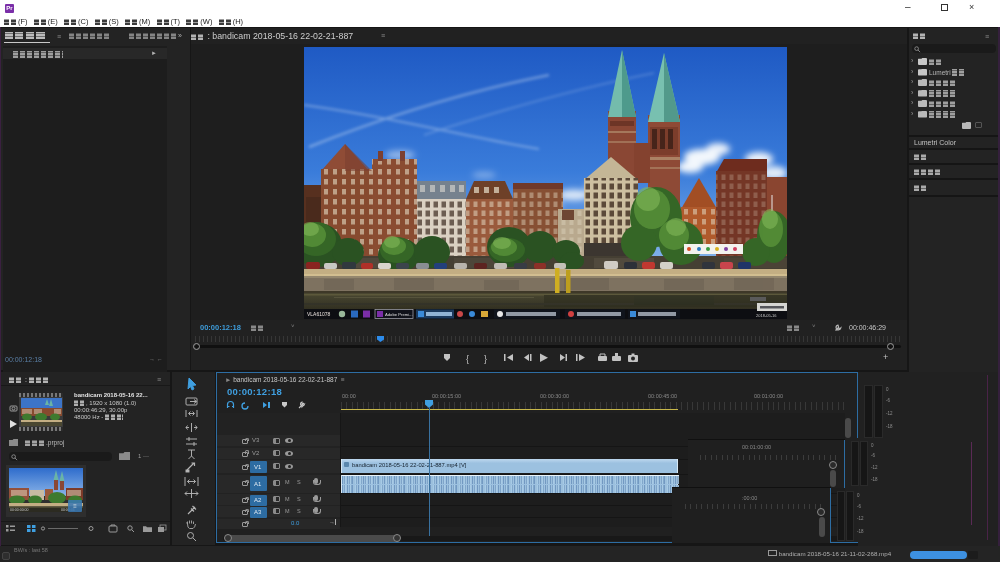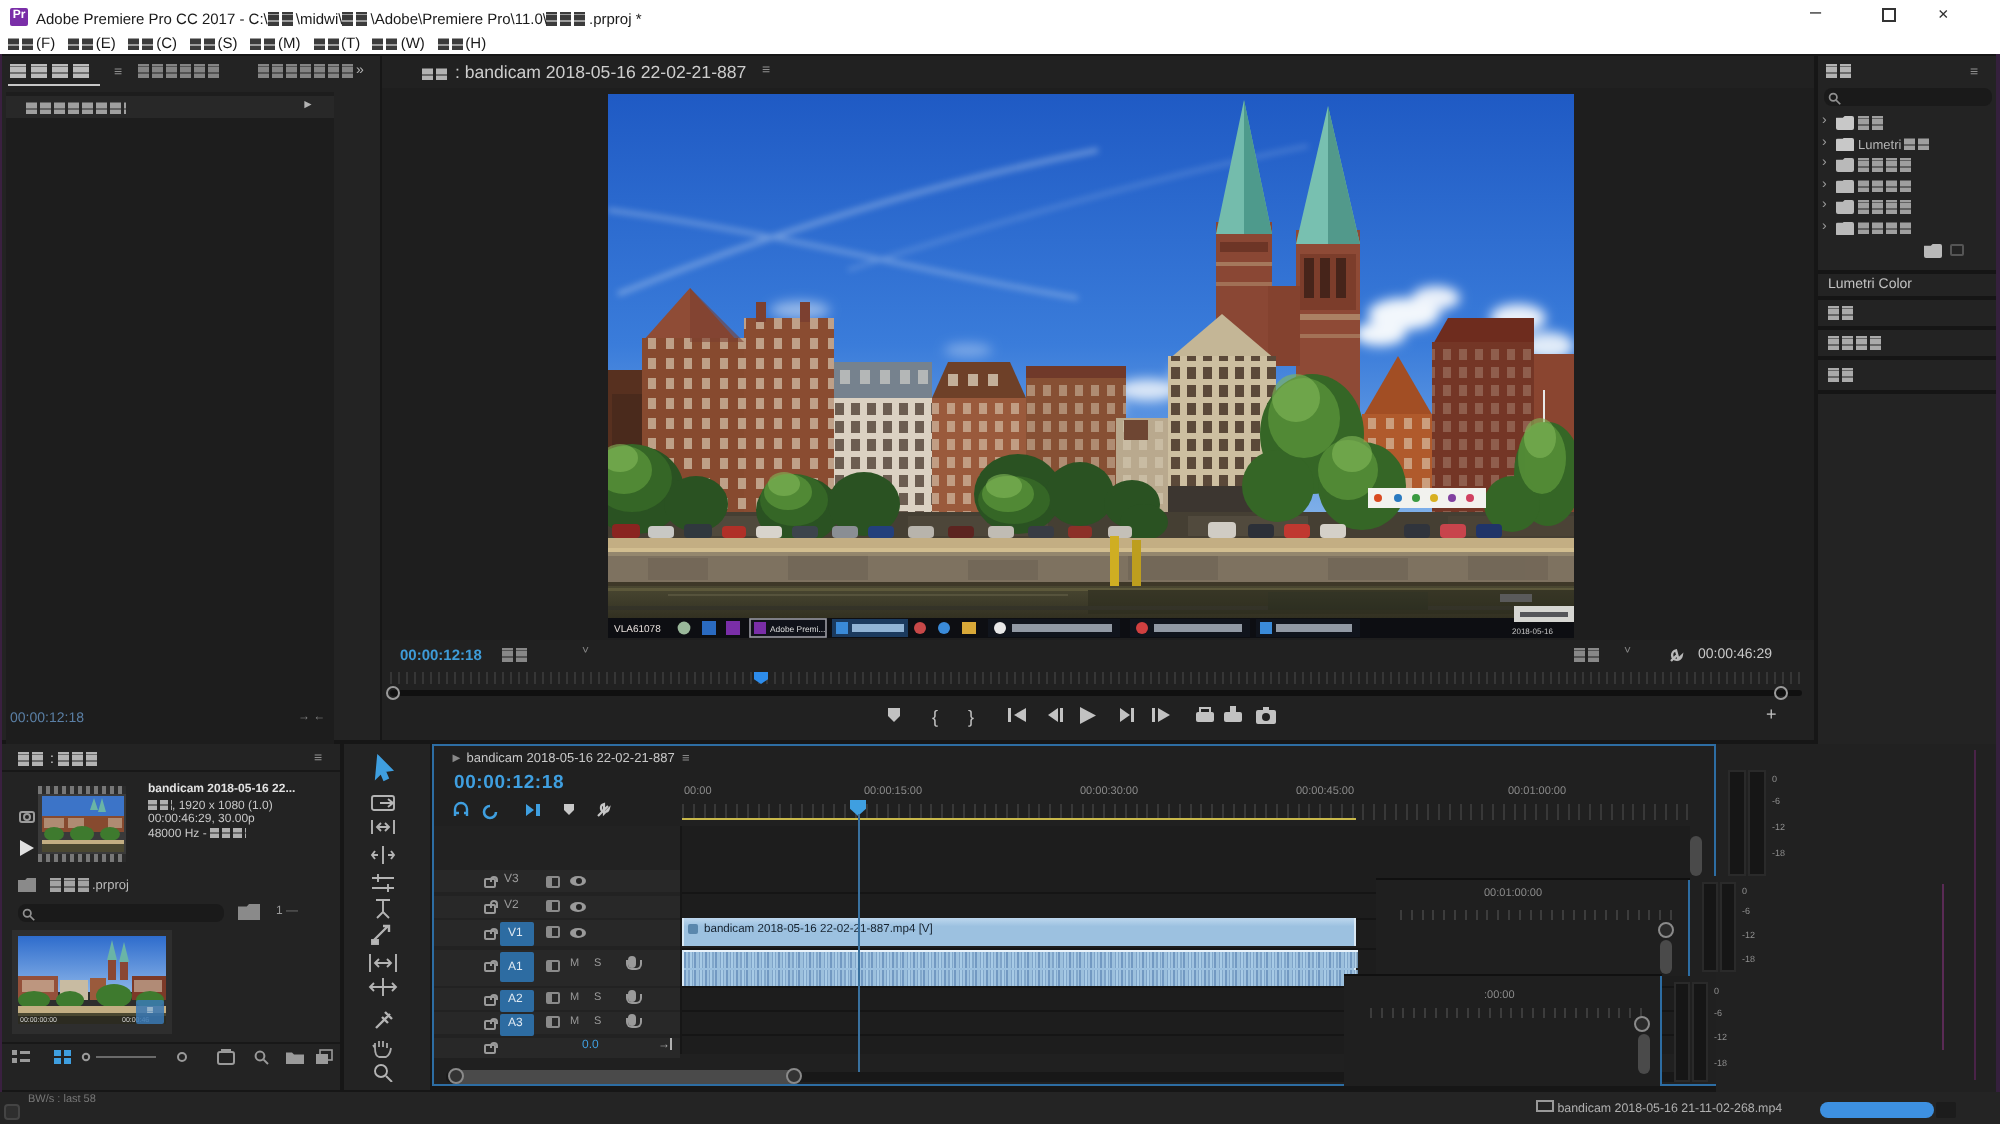--- a/index.html
+++ b/index.html
@@ -24,21 +24,20 @@
 .fold{position:absolute;left:9px;top:1px;width:9px;height:7px;background:#b9b9b9;border-radius:1px;clip-path:polygon(0 12%,38% 12%,48% 0,100% 0,100% 100%,0 100%)}
 .fold-p{background:#c8c8c8}
 .fxrow::before{content:"›";position:absolute;left:2px;top:0;font-size:7px;color:#999}
 .mbar{background:#161616;border:1px solid #2a2a2a}
 .mlab{font-size:4.5px;color:#8f8f8f}
 </style></head>
 <body>
 
 <div class="abs" id="titlebar" style="left:0;top:0;width:1000px;height:16px;background:#ffffff">
   <div class="abs" style="left:5px;top:4px;width:9px;height:9px;background:#7a2ea8;border-radius:1px;color:#fff;font-size:6px;line-height:9px;text-align:center;font-weight:bold">Pr</div>
-  <div class="t" style="left:18px;top:4.5px;font-size:7.5px;color:#1a1a1a">Adobe Premiere Pro CC 2017 - C:\<span class="zh" style="width:14px;color:#1a1a1a"></span>\midwi\<span class="zh" style="width:14px"></span>\Adobe\Premiere Pro\11.0\<span class="zh" style="width:21px"></span>.prproj *</div>
   <div class="t" style="left:905px;top:1px;font-size:10px;color:#333">–</div>
   <div class="abs" style="left:941px;top:4px;width:7px;height:7px;border:1px solid #333"></div>
   <div class="t" style="left:969px;top:2px;font-size:9px;color:#333">×</div>
 </div>
 
 <div class="abs" id="menubar" style="left:0;top:16px;width:1000px;height:11px;background:#ffffff">
   <div class="t" style="left:4px;top:1px;font-size:7.5px;color:#1a1a1a"><span class="zh" style="width:14px"></span>(F)&nbsp;&nbsp;&nbsp;<span class="zh" style="width:14px"></span>(E)&nbsp;&nbsp;&nbsp;<span class="zh" style="width:14px"></span>(C)&nbsp;&nbsp;&nbsp;<span class="zh" style="width:14px"></span>(S)&nbsp;&nbsp;&nbsp;<span class="zh" style="width:14px"></span>(M)&nbsp;&nbsp;&nbsp;<span class="zh" style="width:14px"></span>(T)&nbsp;&nbsp;&nbsp;<span class="zh" style="width:14px"></span>(W)&nbsp;&nbsp;&nbsp;<span class="zh" style="width:14px"></span>(H)</div>
 </div>
 
 <div class="abs" style="left:0;top:27px;width:1px;height:535px;background:#3a2040"></div>
@@ -54,21 +53,21 @@
   <div class="abs" style="left:2px;top:18px;width:164px;height:334px;background:#1d1d1d"></div>
   <div class="abs" style="left:2px;top:20px;width:164px;height:11px;background:#282828">
     <div class="t" style="left:10px;top:2.5px;font-size:6.5px;color:#b4b4b4"><span class="zh" style="width:50px"></span></div>
     <div class="t" style="left:148px;top:2px;font-size:6px;color:#b4b4b4">►</div>
   </div>
   <div class="t" style="left:4px;top:328px;font-size:7px;color:#5a7fa5">00:00:12:18</div>
   <div class="t" style="left:148px;top:328px;font-size:6px;color:#888">→&nbsp;←</div>
 </div>
 
 <div class="abs" id="program" style="left:191px;top:28px;width:716px;height:342px;background:#212121">
-  <div class="t" style="left:20px;top:3px;font-size:8.8px;color:#cdcdcd"><span class="zh" style="width:14px"></span> : bandicam 2018-05-16 22-02-21-887</div>
+  <div class="t" style="left:0;top:3px;font-size:8.8px;color:#cdcdcd"><span class="zh" style="width:14px"></span> : bandicam 2018-05-16 22-02-21-887</div>
   <div class="t" style="left:190px;top:4px;font-size:7px;color:#8f8f8f">≡</div>
 
   <div class="abs" style="left:0;top:16px;width:716px;height:276px;background:#1e1e1e"></div>
 
   <div class="abs" id="videoslot" style="left:113px;top:19px;width:483px;height:272px;background:#000">
   <svg width="483" height="272" viewBox="0 0 483 272">
     <defs>
       <linearGradient id="sky" x1="0" y1="0" x2="0" y2="1">
         <stop offset="0" stop-color="#1f5ac4"></stop>
             <stop offset=".5" stop-color="#3a7cda"></stop>

